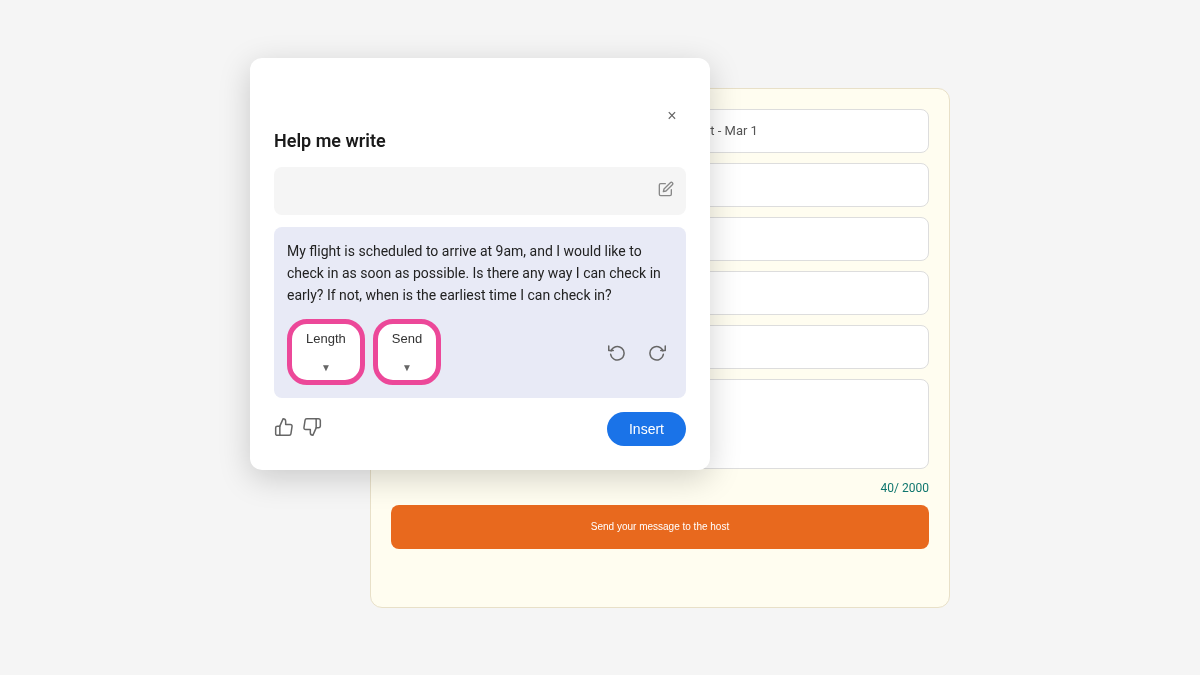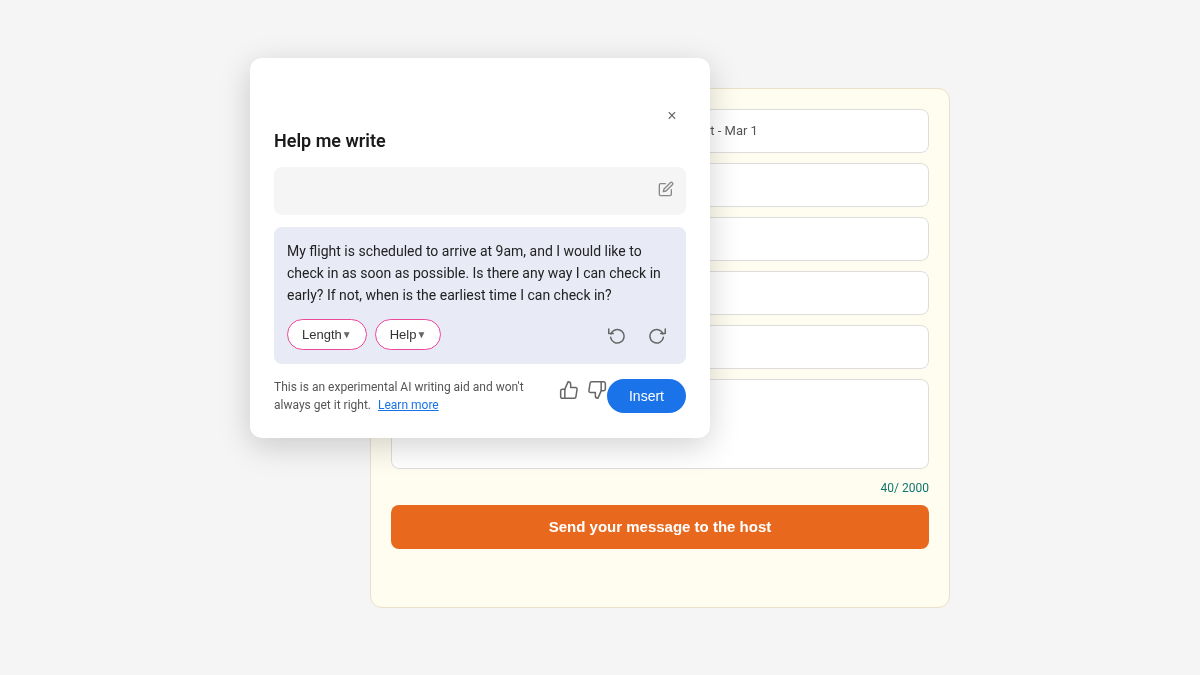--- a/index.html
+++ b/index.html
@@ -77,22 +77,22 @@
       margin-bottom: 10px;
     }
 
     .bg-send-btn {
       width: 100%;
       height: 44px;
       background: #e8691e;
       border: none;
       border-radius: 8px;
       color: white;
-      font-size: 15px;
-      font-weight: 700;
+      font-size: 10px;
+      font-weight: 400;
       cursor: pointer;
     }
 
     
     .modal {
       position: absolute;
       left: 0;
       top: 0;
       width: 460px;
       background: white;
@@ -174,28 +174,29 @@
     .controls-row {
       display: flex;
       align-items: center;
       gap: 8px;
       margin-top: 12px;
     }
 
     .dropdown-btn {
       display: flex;
       align-items: center;
-      gap: 0;
+      gap: 16px;
       padding: 7px 14px;
-      border: 1px solid #ec4899;
+      border: 5px solid #ec4899;
       border-radius: 20px;
       background: white;
       font-size: 13px;
       color: #333;
       cursor: pointer;
+      flex-direction: column;
     }
 
     .dropdown-btn .arrow {
       font-size: 10px;
       color: #666;
     }
 
     .spacer { flex: 1; }
 
     .icon-btn {
@@ -303,21 +304,21 @@
 
     <div class="generated-area">
       <p class="generated-text">My flight is scheduled to arrive at 9am, and I would like to check in as soon as possible. Is there any way I can check in early? If not, when is the earliest time I can check in?</p>
 
       <div class="controls-row">
         <button class="dropdown-btn">
           <span>Length</span>
           <span class="arrow">▼</span>
         </button>
         <button class="dropdown-btn">
-          <span>Help</span>
+          <span>Send</span>
           <span class="arrow">▼</span>
         </button>
         <div class="spacer"></div>
         <button class="icon-btn">
           <svg width="18" height="18" viewBox="0 0 24 24" fill="none" stroke="#666" stroke-width="2" stroke-linecap="round" stroke-linejoin="round">
             <polyline points="1 4 1 10 7 10"></polyline>
             <path d="M3.51 15a9 9 0 1 0 .49-4.5"></path>
           </svg>
         </button>
         <button class="icon-btn">
@@ -325,24 +326,20 @@
             <polyline points="23 4 23 10 17 10"></polyline>
             <path d="M20.49 15a9 9 0 1 1-.49-4.5"></path>
           </svg>
         </button>
       </div>
     </div>
 
     <div class="modal-footer">
       <div style="display:flex;flex-direction:column;gap:0;">
         <div style="display:flex;align-items:flex-start;gap:8px;">
-          <p class="disclaimer-text">
-            <span>This is an experimental AI writing aid and won't always get it right.</span>
-            <a style="margin-left:4px;">Learn more</a>
-          </p>
           <div class="feedback-icons" style="margin-top:2px;">
             <button class="feedback-btn">
               <svg width="20" height="20" viewBox="0 0 24 24" fill="none" stroke="#666" stroke-width="1.8" stroke-linecap="round" stroke-linejoin="round">
                 <path d="M14 9V5a3 3 0 0 0-3-3l-4 9v11h11.28a2 2 0 0 0 2-1.7l1.38-9a2 2 0 0 0-2-2.3H14z"></path>
                 <path d="M7 22H4a2 2 0 0 1-2-2v-7a2 2 0 0 1 2-2h3"></path>
               </svg>
             </button>
             <button class="feedback-btn">
               <svg width="20" height="20" viewBox="0 0 24 24" fill="none" stroke="#666" stroke-width="1.8" stroke-linecap="round" stroke-linejoin="round">
                 <path d="M10 15v4a3 3 0 0 0 3 3l4-9V2H5.72a2 2 0 0 0-2 1.7l-1.38 9a2 2 0 0 0 2 2.3H10z"></path>

